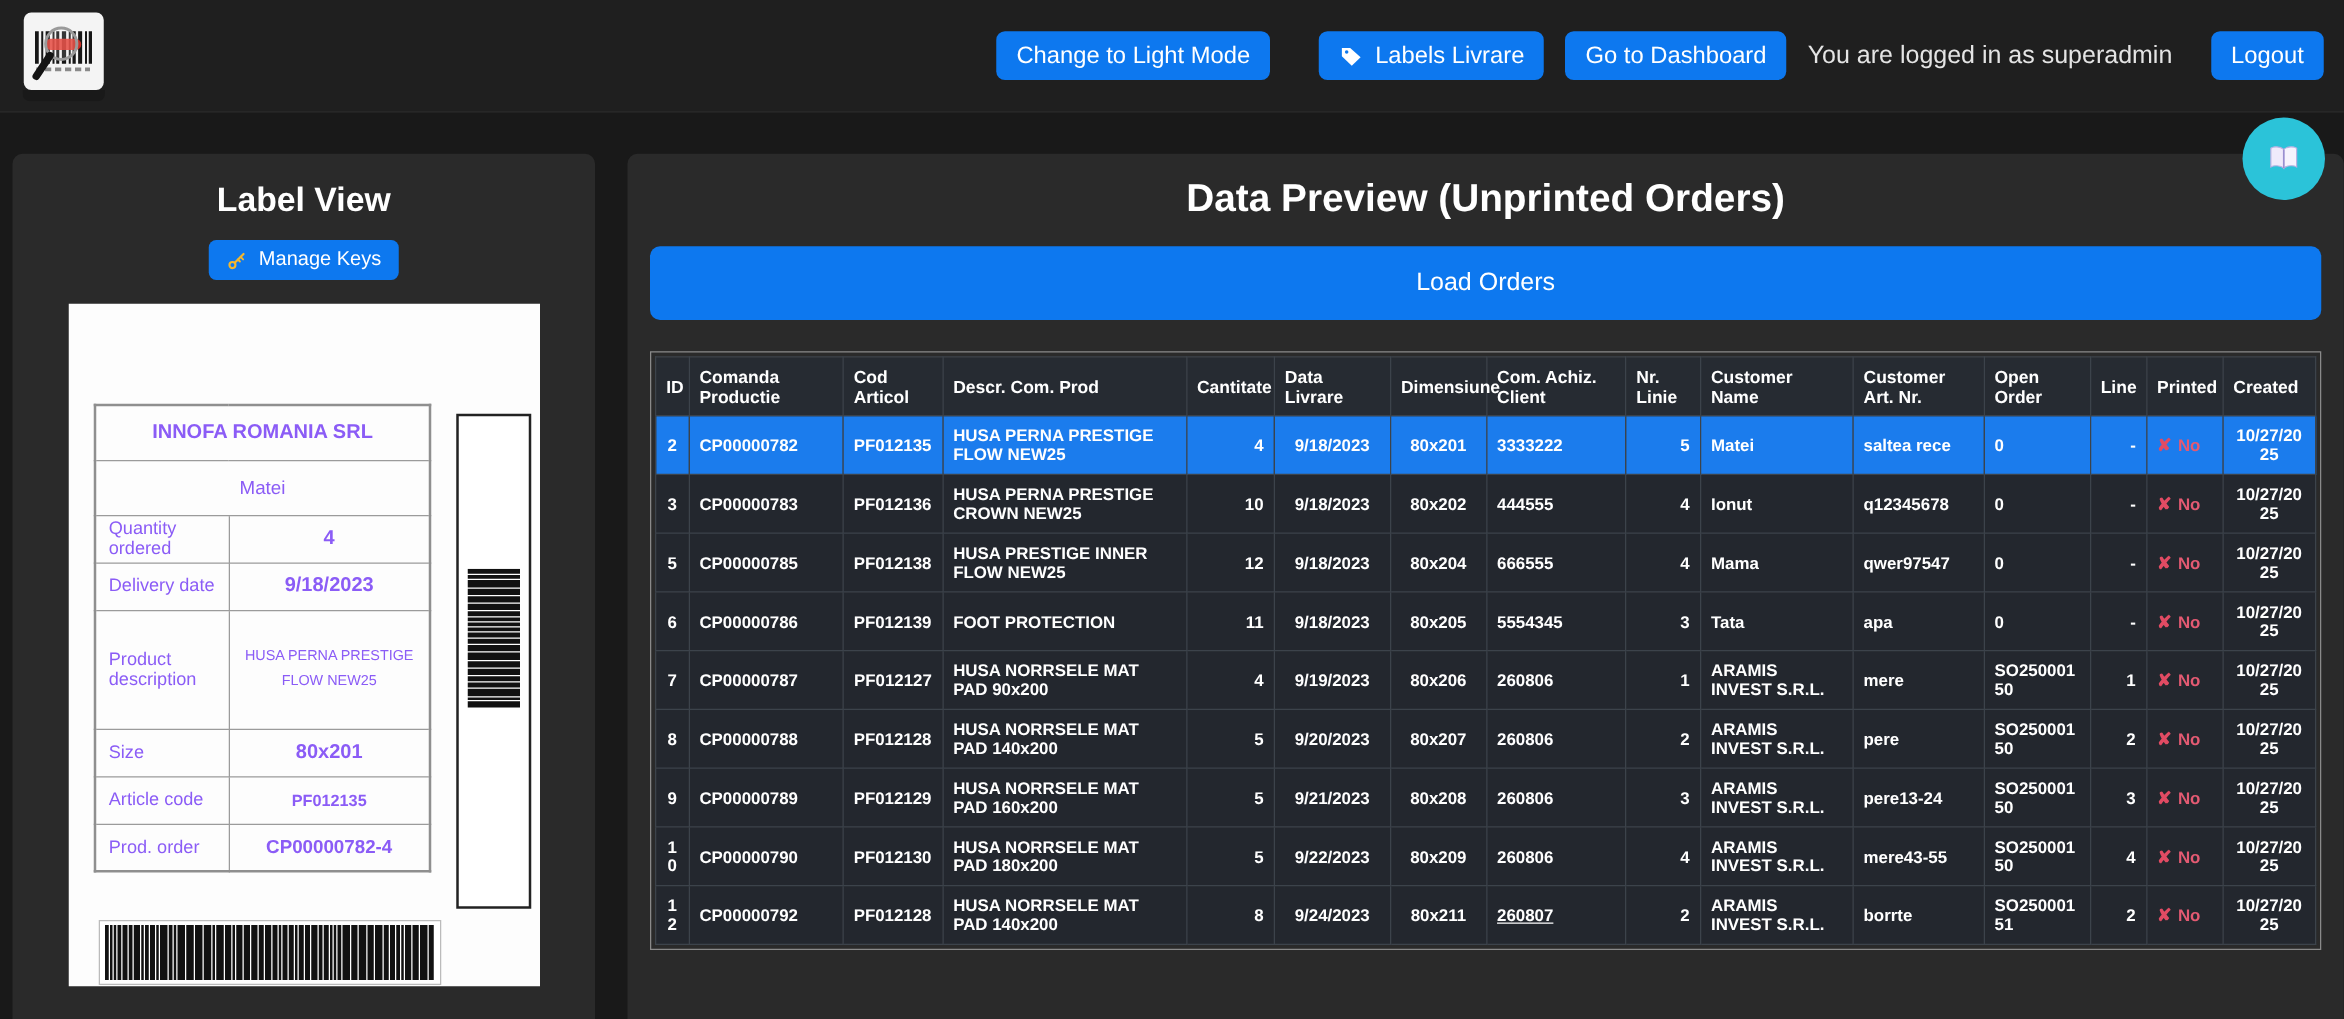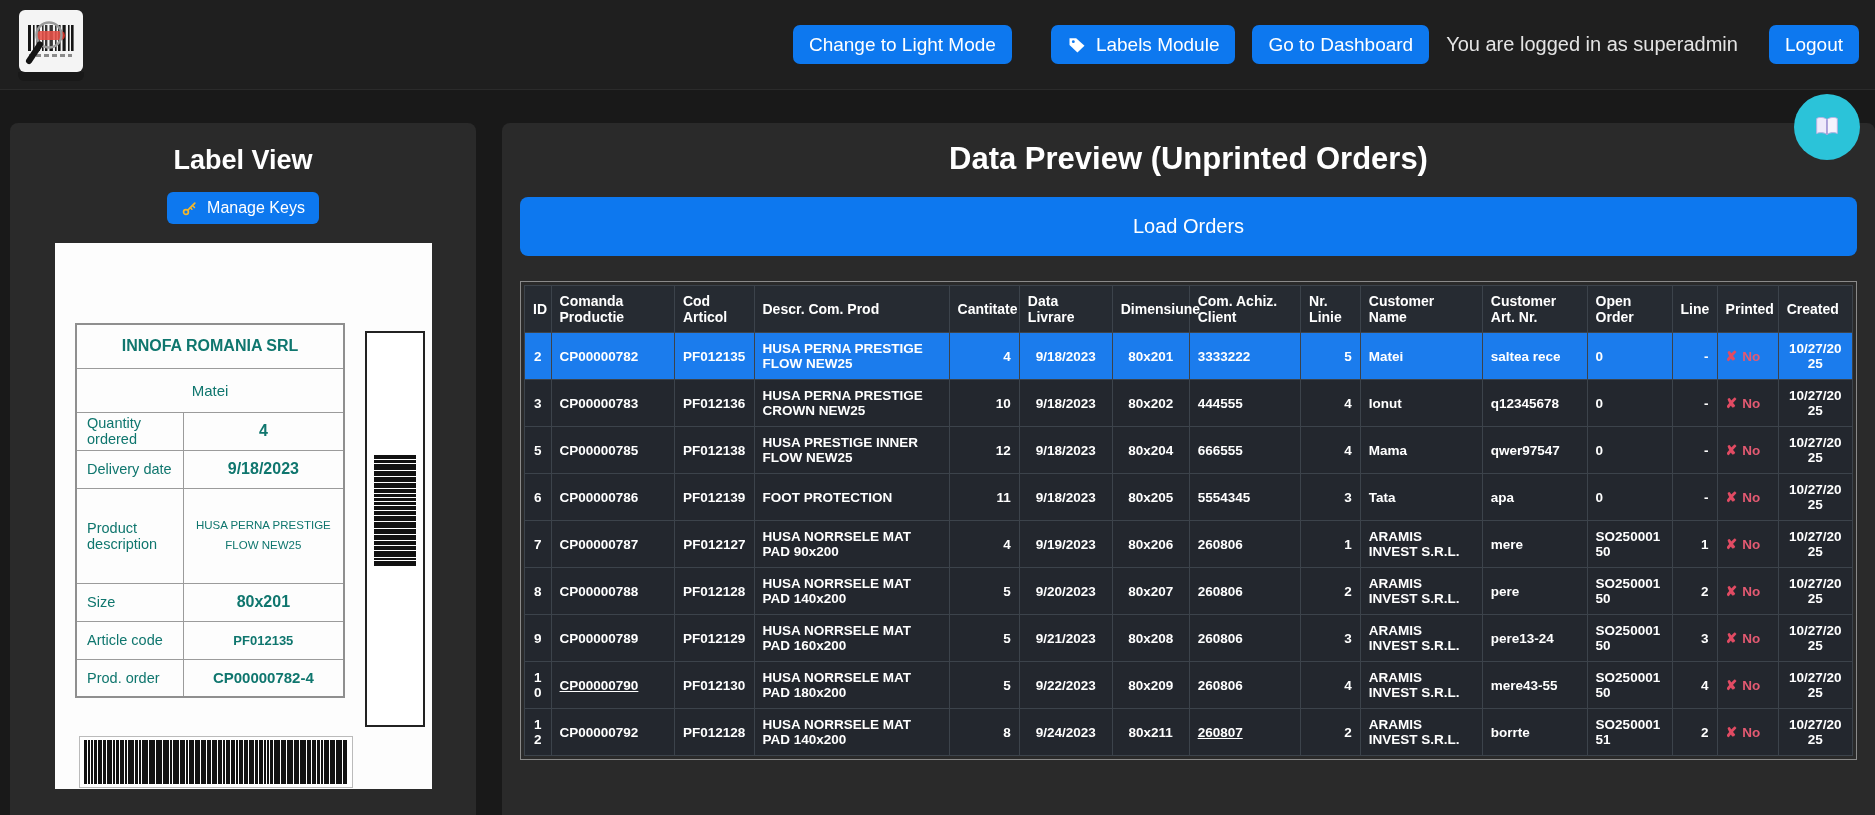--- a/index.html
+++ b/index.html
@@ -21,21 +21,21 @@
   .panel-left{left:10px;width:466px;height:760px;}
   .panel-right{left:502px;width:1373px;height:760px;}
 
   .panel-left h2{margin:22px 0 0;text-align:center;color:#fff;font-size:27px;}
   .manage-keys-wrap{text-align:center;margin-top:16px;}
   .btn-sm{font-size:16px;padding:7px 14px;border-radius:6px;}
 
   
   .label-card{position:absolute;left:45px;top:120px;width:377px;height:546px;background:#fdfdfd;}
   .label-table{position:absolute;left:20px;top:80px;width:270px;border-collapse:collapse;
-    border:2px solid #8f8f8f;color:#0f766e;}
+    border:2px solid #8f8f8f;color:#8b5cf6;}
   .label-table td{border:1px solid #9b9b9b;padding:2px 6px;}
   .lt-head td{height:44px;text-align:center;font-weight:bold;font-size:16px;}
   .lt-sub td{height:44px;text-align:center;font-size:15px;}
   .lt-row td{height:38px;}
   .lt-row .lt-label{font-size:14.5px;padding-left:10px;width:40%;}
   .lt-row .lt-value{text-align:center;font-weight:bold;font-size:16px;width:60%;}
   .lt-desc td{height:95px;}
   .lt-desc .lt-value{font-weight:normal;font-size:11.5px;line-height:1.7;}
   .lt-art .lt-value{font-size:13px;}
   .lt-prod .lt-value{font-size:15px;}
@@ -104,21 +104,21 @@
   </div>
   <div class="nav-right">
     <button class="btn btn-light-mode">Change to Light Mode</button>
     <button class="btn">
       <span style="display:inline-flex">
         <svg viewBox="0 0 24 24" width="20" height="20">
           <path d="M3 4 h8 l10 9 -8.5 8 L3 12 Z" fill="#ffffff"></path>
           <circle cx="7.6" cy="8" r="1.7" fill="#0d78ef"></circle>
         </svg>
       </span>
-      <span>Labels Module</span>
+      <span>Labels Livrare</span>
     </button>
     <button class="btn">Go to Dashboard</button>
     <span class="nav-status">You are logged in as superadmin</span>
     <button class="btn">Logout</button>
   </div>
 </div>
 
 <button class="float-btn">
   <span style="display:inline-flex">
     <svg viewBox="0 0 32 32" width="30" height="30">
@@ -422,21 +422,21 @@
             <td style="text-align: right;">3</td>
             <td style="text-align: left;">ARAMIS INVEST S.R.L.</td>
             <td style="text-align: left;">pere13-24</td>
             <td style="text-align: left;">SO25000150</td>
             <td style="text-align: right;">3</td>
             <td style="text-align: left;"><span class="x-icon">✘</span><span class="no-text">No</span></td>
             <td style="text-align: center;">10/27/2025</td>
           </tr>
           <tr>
             <td style="text-align: center;">10</td>
-            <td style="text-align: left; text-decoration: underline;">CP00000790</td>
+            <td style="text-align: left;">CP00000790</td>
             <td style="text-align: left;">PF012130</td>
             <td style="text-align: left;">HUSA NORRSELE MAT PAD 180x200</td>
             <td style="text-align: right;">5</td>
             <td style="text-align: center;">9/22/2023</td>
             <td style="text-align: center;">80x209</td>
             <td style="text-align: left;">260806</td>
             <td style="text-align: right;">4</td>
             <td style="text-align: left;">ARAMIS INVEST S.R.L.</td>
             <td style="text-align: left;">mere43-55</td>
             <td style="text-align: left;">SO25000150</td>

